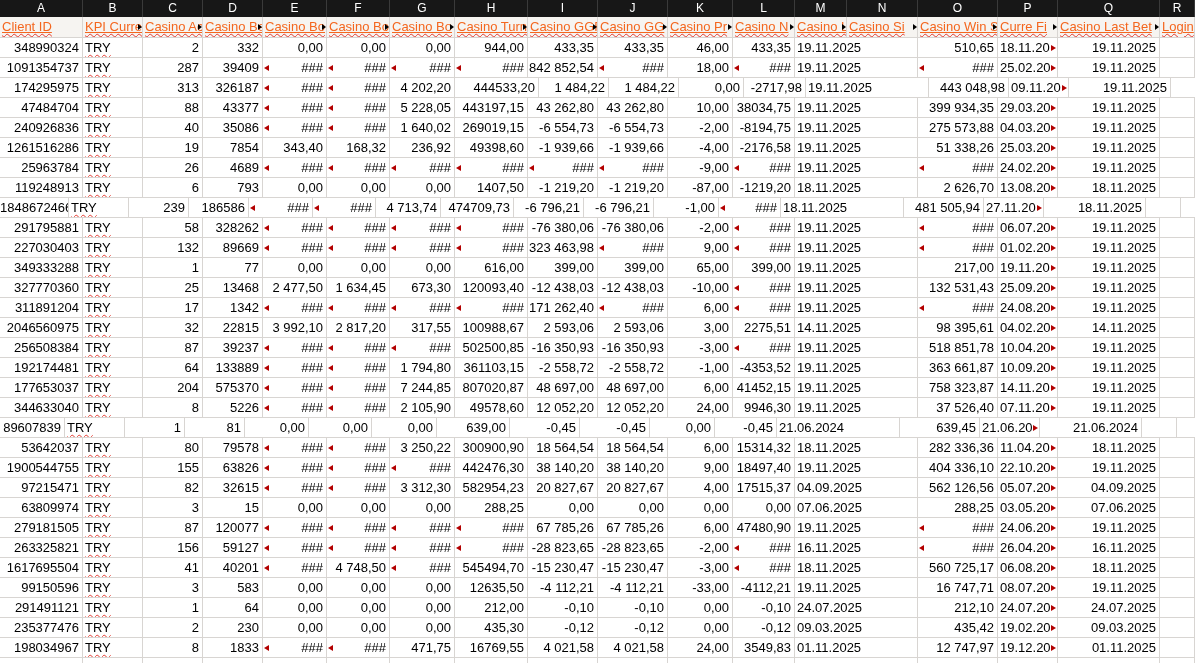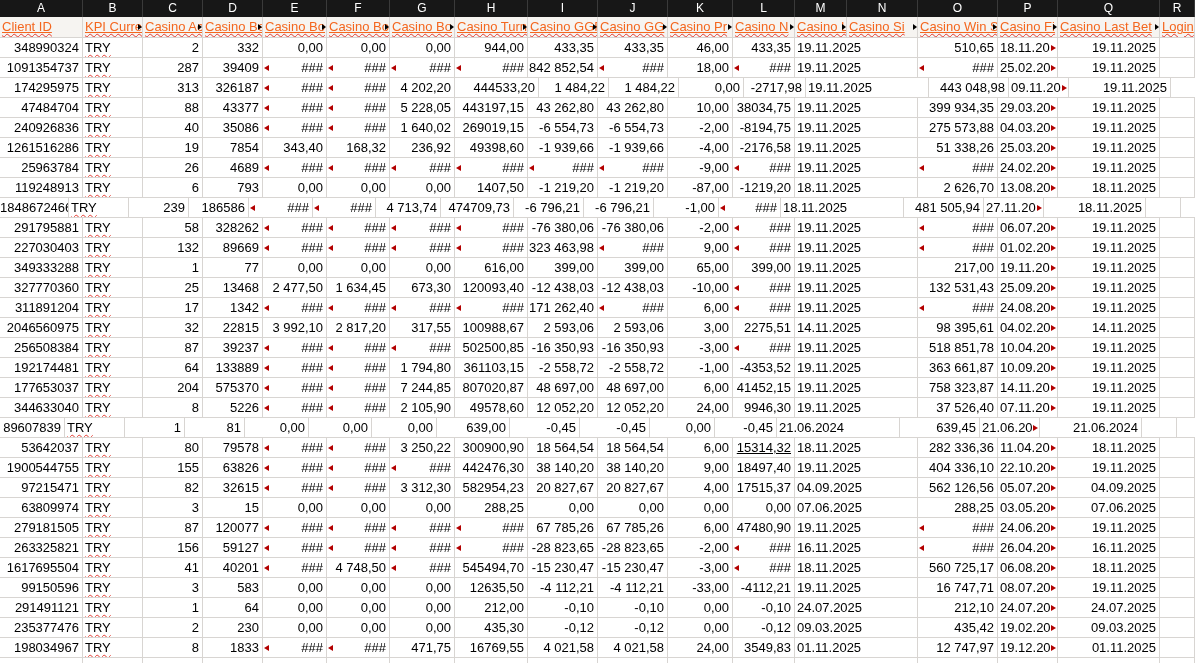--- a/index.html
+++ b/index.html
@@ -94,21 +94,21 @@
       <div class="hcell" style="width: 63px;"><span class="wavy"><span class="hlink">Casino Bo</span></span><span class="htri"></span></div>
       <div class="hcell" style="width: 65px;"><span class="wavy"><span class="hlink">Casino Bo</span></span><span class="htri"></span></div>
       <div class="hcell" style="width: 73px;"><span class="wavy"><span class="hlink">Casino Turn</span></span><span class="htri"></span></div>
       <div class="hcell" style="width: 70px;"><span class="wavy"><span class="hlink">Casino GGR</span></span><span class="htri"></span></div>
       <div class="hcell" style="width: 70px;"><span class="wavy"><span class="hlink">Casino GG</span></span><span class="htri"></span></div>
       <div class="hcell" style="width: 65px;"><span class="wavy"><span class="hlink">Casino Pr</span></span><span class="htri"></span></div>
       <div class="hcell" style="width: 62px;"><span class="wavy"><span class="hlink">Casino N</span></span><span class="htri"></span></div>
       <div class="hcell" style="width: 52px;"><span class="wavy"><span class="hlink">Casino La</span></span><span class="htri"></span></div>
       <div class="hcell" style="width: 71px;"><span class="wavy"><span class="hlink">Casino Si</span></span><span class="htri"></span></div>
       <div class="hcell" style="width: 80px;"><span class="wavy"><span class="hlink">Casino Win S</span></span><span class="htri"></span></div>
-      <div class="hcell" style="width: 60px;"><span class="wavy"><span class="hlink">Casino Fi</span></span><span class="htri"></span></div>
+      <div class="hcell" style="width: 60px;"><span class="wavy"><span class="hlink">Curre Fi</span></span><span class="htri"></span></div>
       <div class="hcell" style="width: 102px;"><span class="wavy"><span class="hlink">Casino Last Bet</span></span><span class="htri"></span></div>
       <div class="hcell" style="width: 35px;"><span class="wavy"><span class="hlink">Login</span></span></div>
     </div>
   <div id="grid">
       <div class="row">
         <div class="cell num" style="width: 83px;"><span>348990324</span></div>
         <div class="cell txt" style="width: 60px;"><span class="wavy">TRY</span></div>
         <div class="cell num" style="width: 60px;"><span>2</span></div>
         <div class="cell num" style="width: 60px;"><span>332</span></div>
         <div class="cell num" style="width: 64px;"><span>0,00</span></div>
@@ -491,21 +491,21 @@
         <div class="cell txt" style="width: 60px;"><span class="wavy">TRY</span></div>
         <div class="cell num" style="width: 60px;"><span>80</span></div>
         <div class="cell num" style="width: 60px;"><span>79578</span></div>
         <div class="cell num" style="width: 64px;"><span>###</span><span class="tri-left"></span></div>
         <div class="cell num" style="width: 63px;"><span>###</span><span class="tri-left"></span></div>
         <div class="cell num" style="width: 65px;"><span>3 250,22</span></div>
         <div class="cell num" style="width: 73px;"><span>300900,90</span></div>
         <div class="cell num" style="width: 70px;"><span>18 564,54</span></div>
         <div class="cell num" style="width: 70px;"><span>18 564,54</span></div>
         <div class="cell num" style="width: 65px;"><span>6,00</span></div>
-        <div class="cell num" style="width: 62px; text-decoration: underline;"><span>15314,32</span></div>
+        <div class="cell num" style="width: 62px;"><span>15314,32</span></div>
         <div class="cell txt" style="width: 123px;"><span>18.11.2025</span></div>
         <div class="cell num" style="width: 80px;"><span>282 336,36</span></div>
         <div class="cell txt" style="width: 60px;"><span>11.04.20</span><span class="tri-right"></span></div>
         <div class="cell num" style="width: 102px;"><span>18.11.2025</span></div>
         <div class="cell num" style="width: 35px;"></div>
       </div>
       <div class="row">
         <div class="cell num" style="width: 83px;"><span>1900544755</span></div>
         <div class="cell txt" style="width: 60px;"><span class="wavy">TRY</span></div>
         <div class="cell num" style="width: 60px;"><span>155</span></div>

